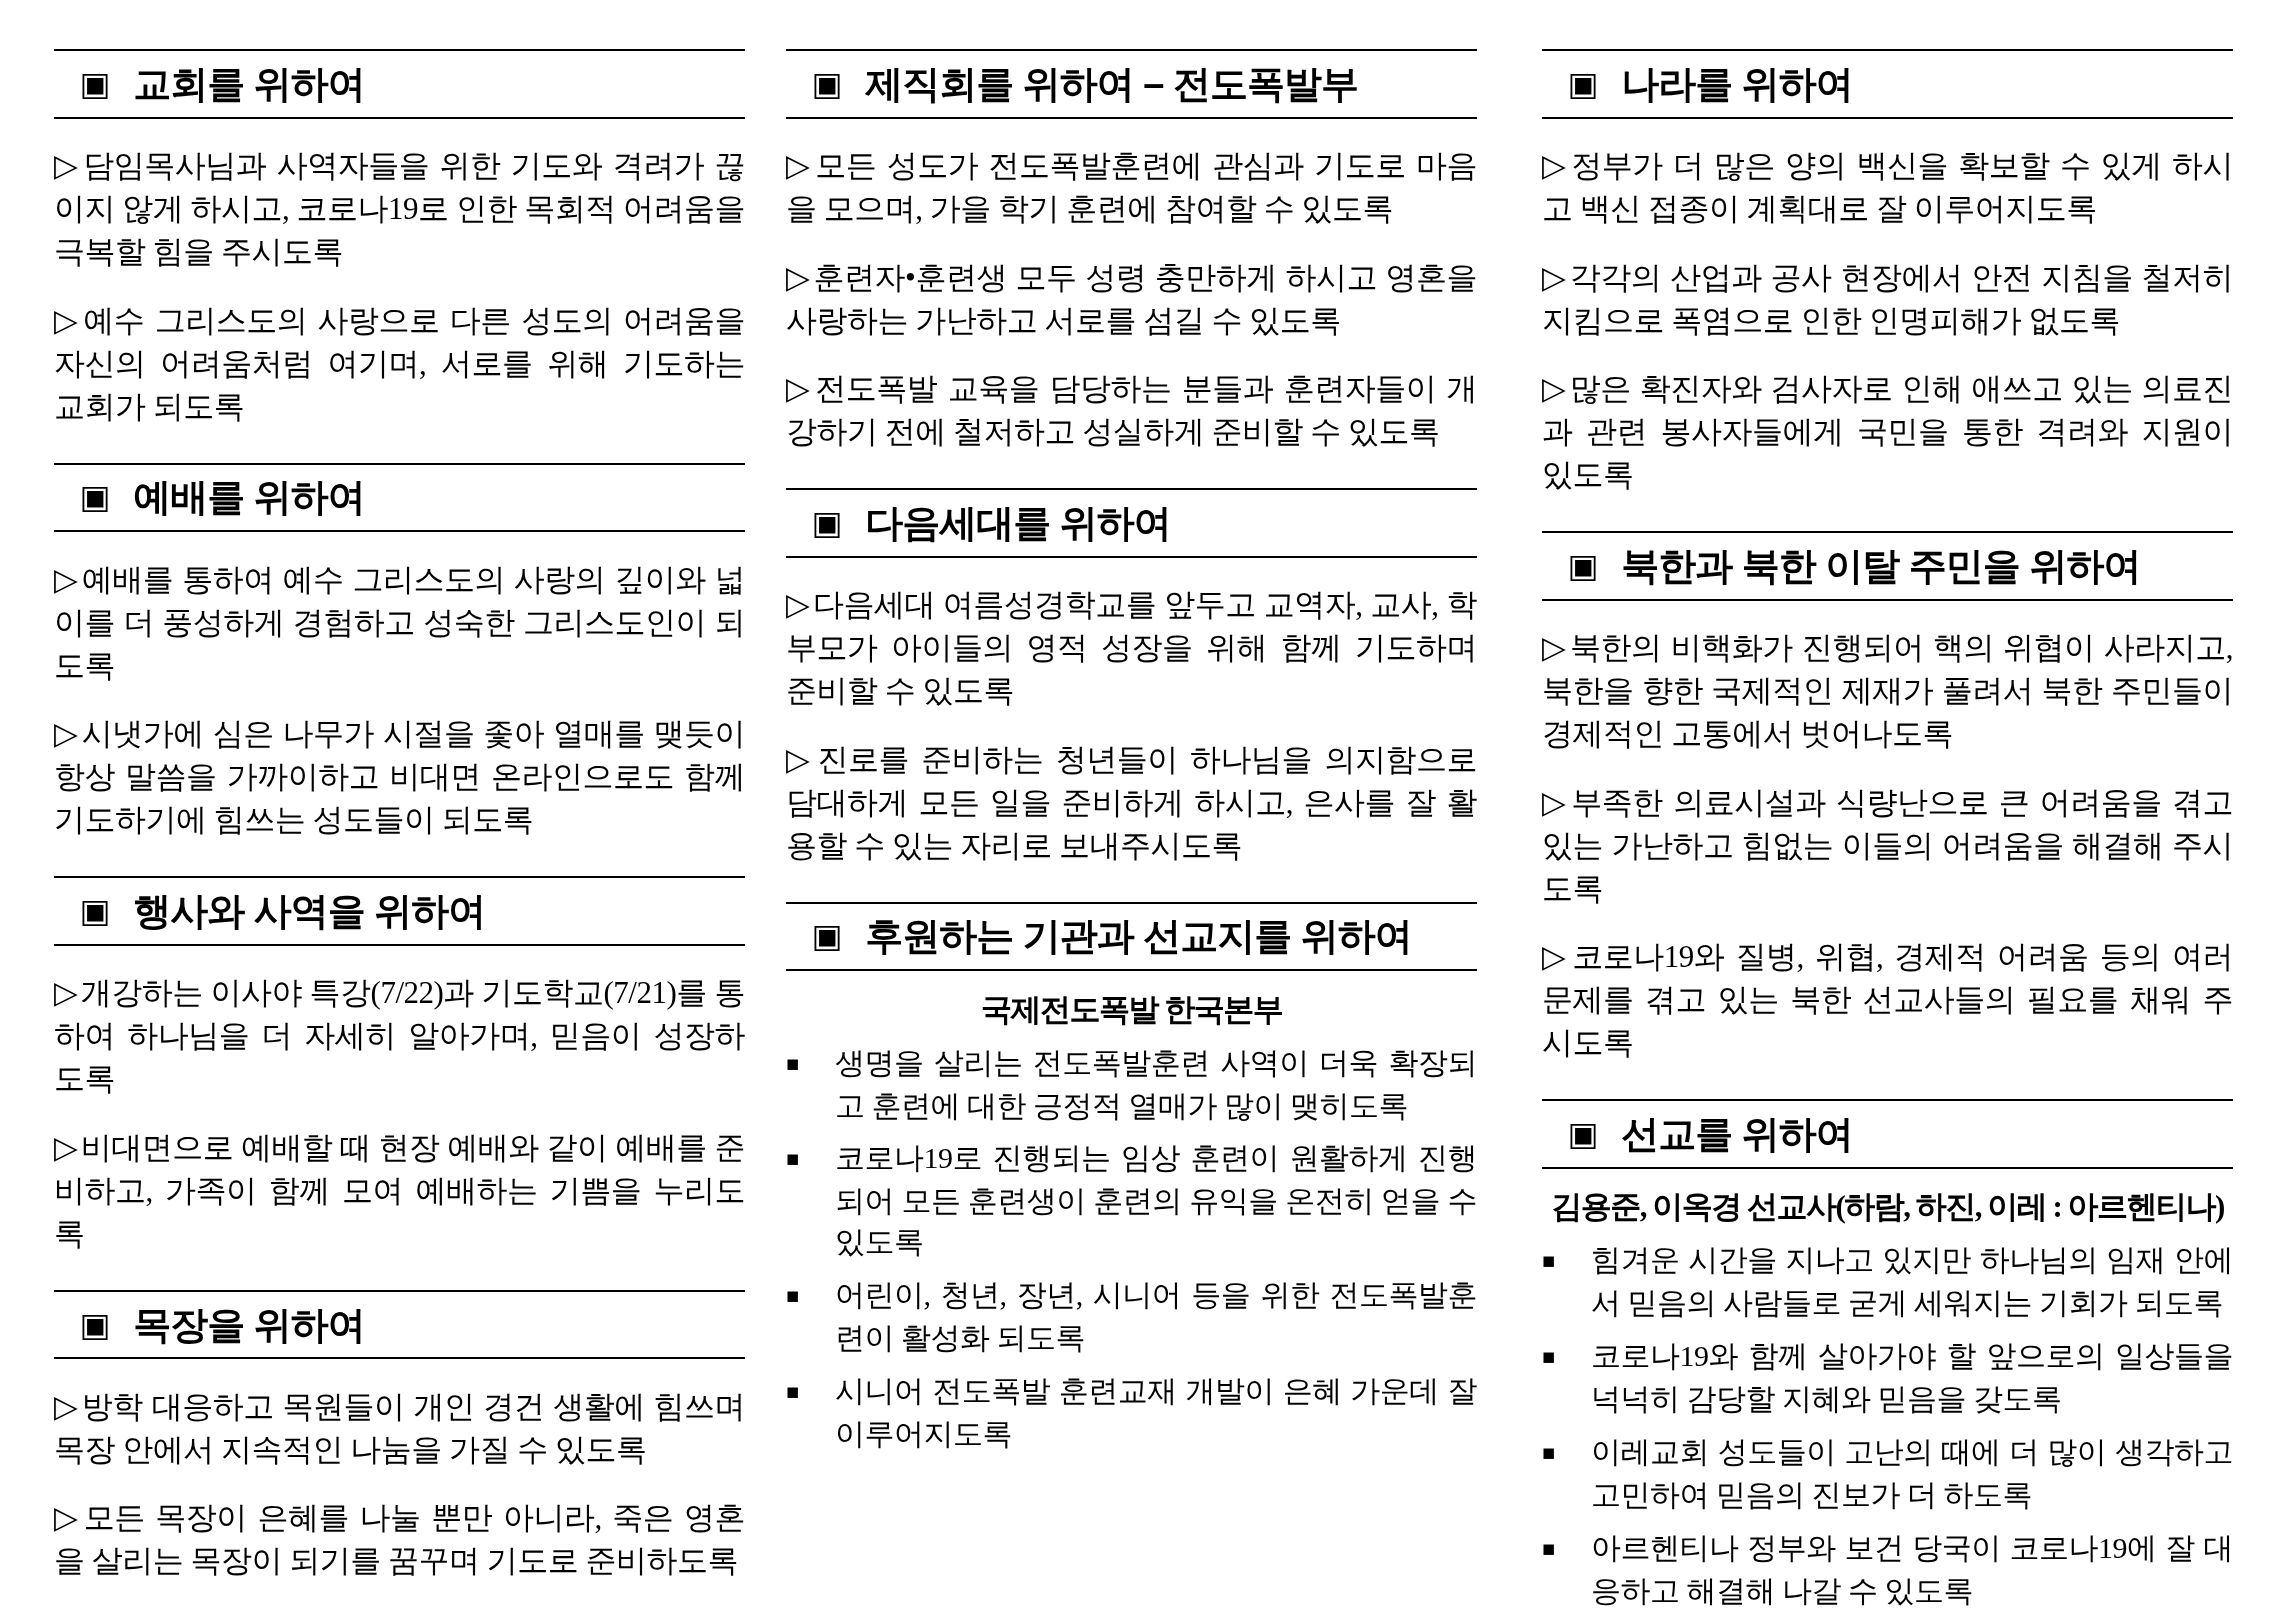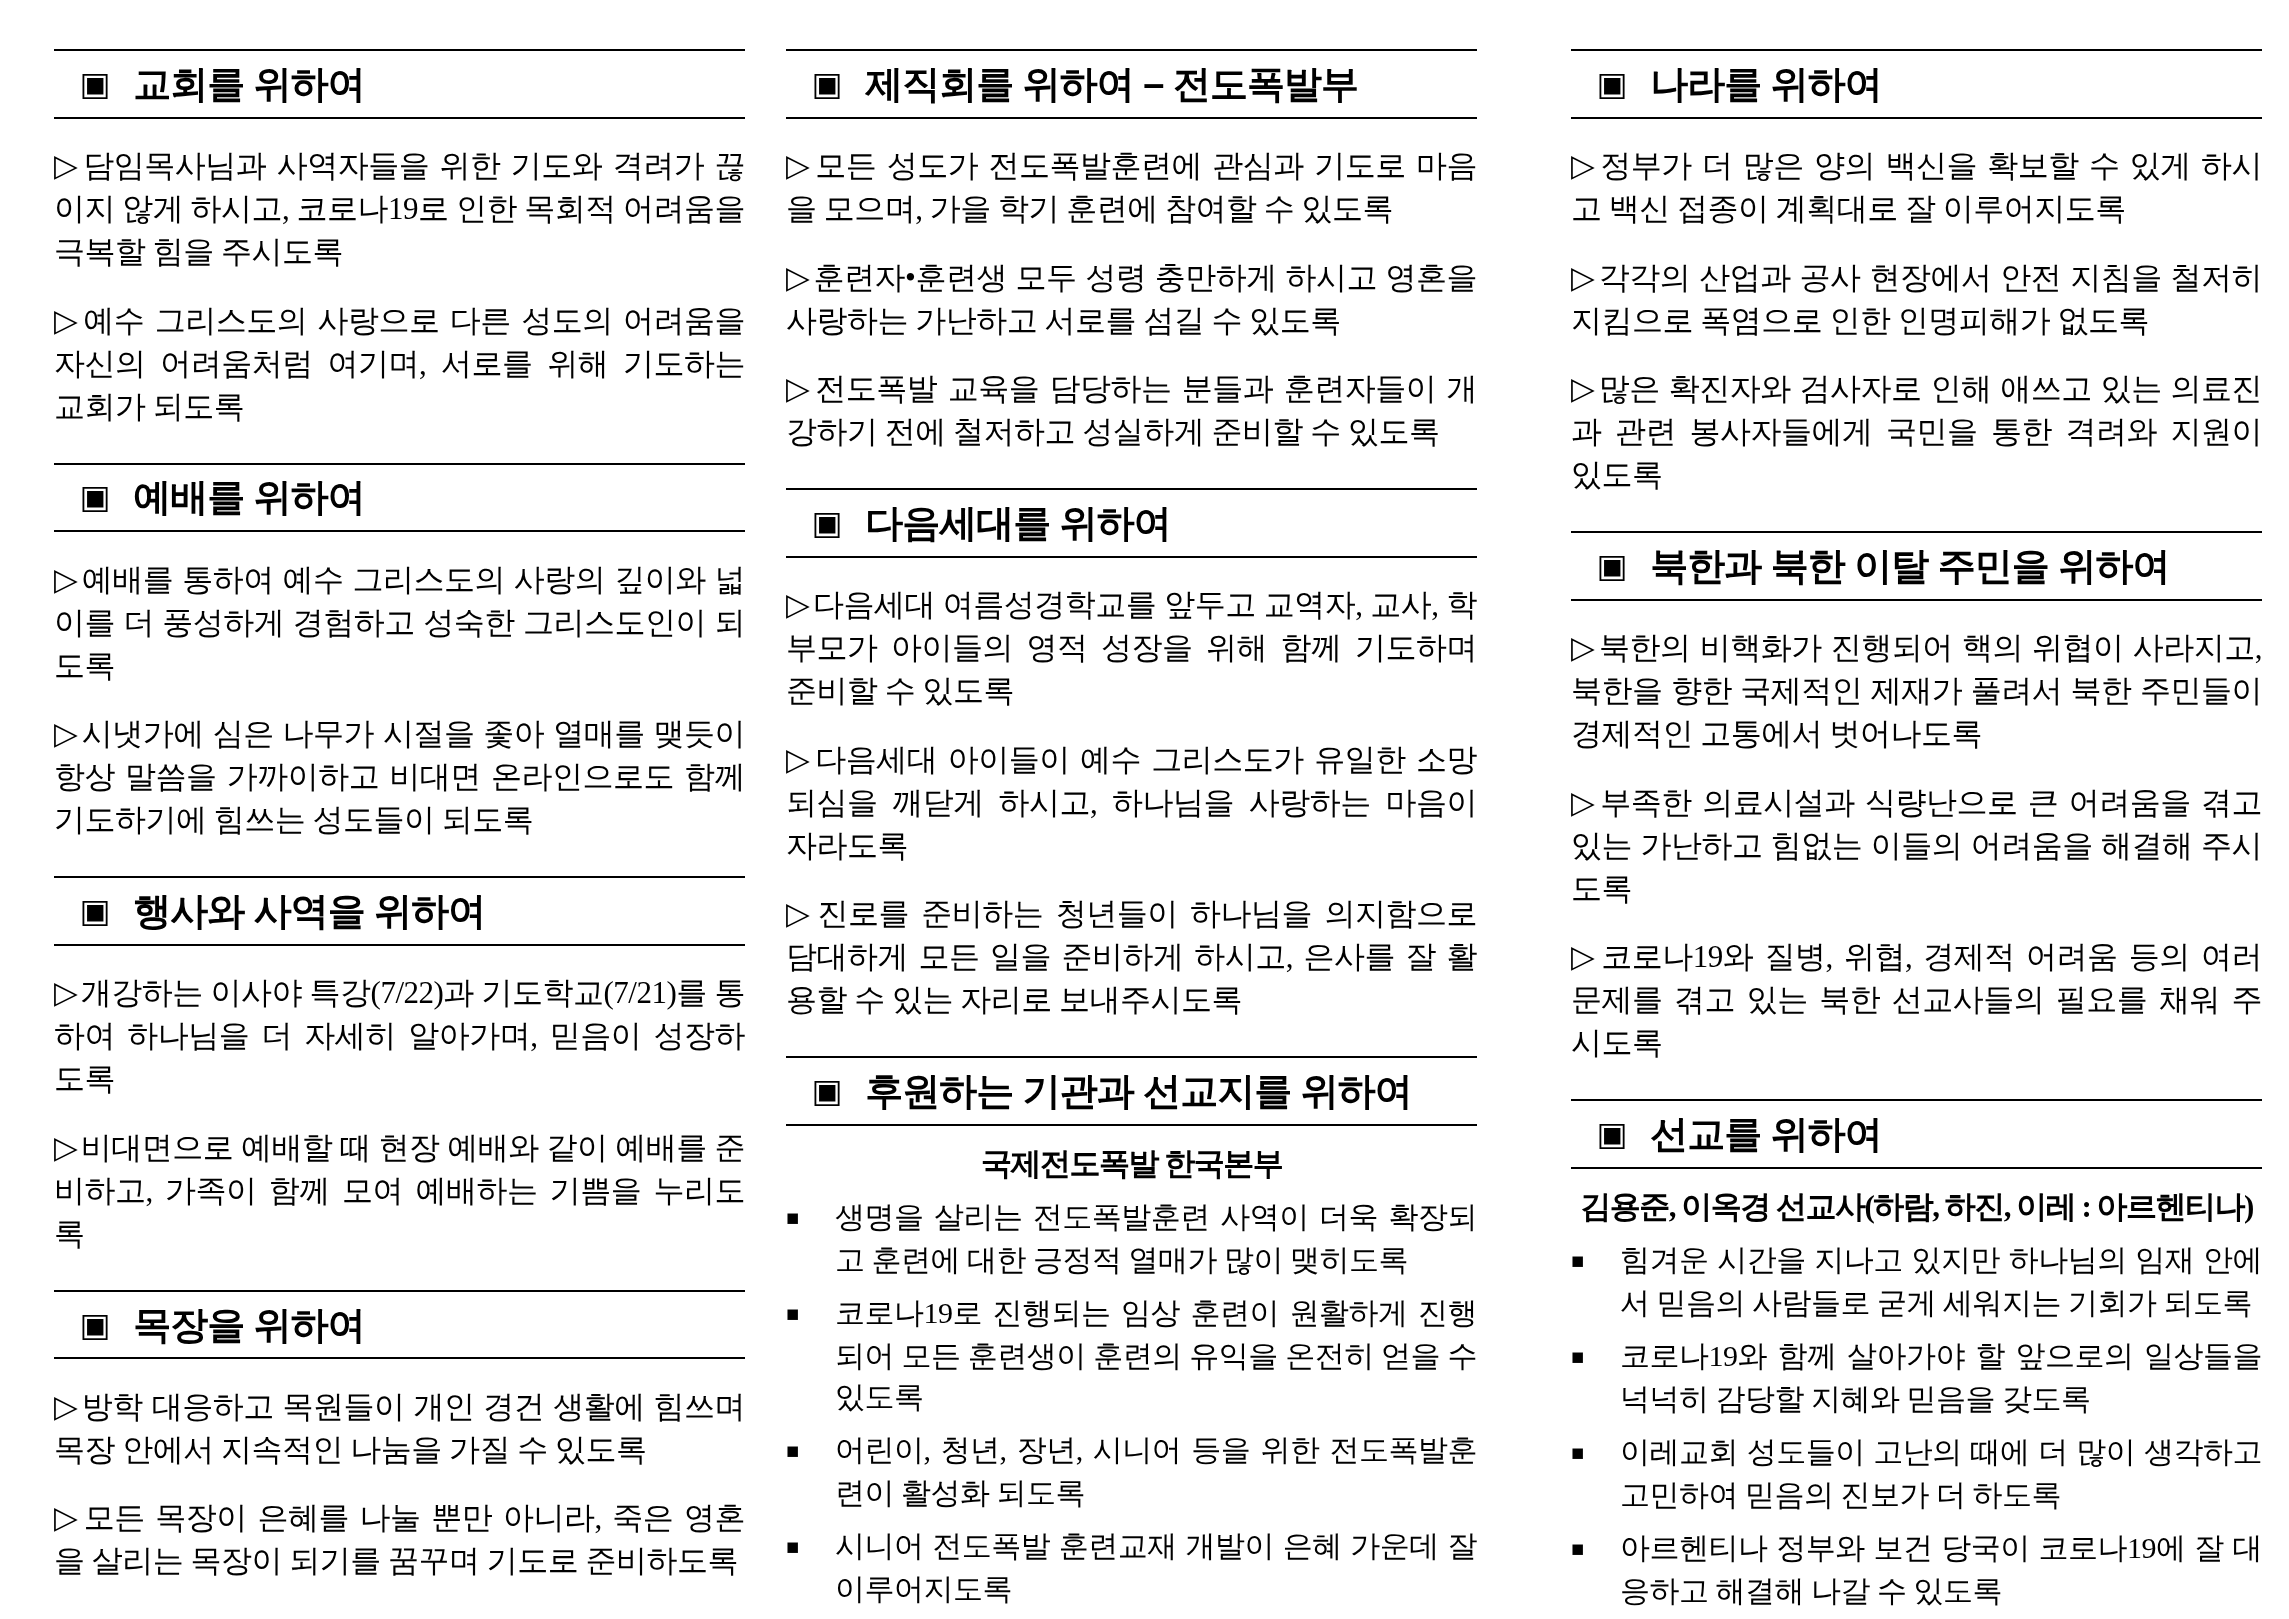--- a/index.html
+++ b/index.html
@@ -20,21 +20,21 @@
     height: 1138px;
     padding: 49px 0 0 54px;
     display: flex;
     align-items: flex-start;
   }
   .col {
     flex: none;
     width: 691px;
   }
   .col-b { margin-left: 41px; }
-  .col-c { margin-left: 94px; }
+  .col-c { margin-left: 65px; }
 
   .section { margin-top: 35px; }
   .section:first-child { margin-top: 0; }
 
   .sec-head {
     margin: 0;
     border-top: 2.9px solid #000;
     border-bottom: 2.9px solid #000;
     padding: 8.8px 0 8.8px 25.5px;
     font-family: "Liberation Sans", "DejaVu Sans", sans-serif;
@@ -128,21 +128,20 @@
     <div class="section">
       <h2 class="sec-head"><span class="sec-marker">▣</span><span>제직회를 위하여 – 전도폭발부</span></h2>
       <p class="para"><span class="tri-marker">▷</span><span>모든 성도가 전도폭발훈련에 관심과 기도로 마음을 모으며, 가을 학기 훈련에 참여할 수 있도록</span></p>
       <p class="para"><span class="tri-marker">▷</span><span>훈련자•훈련생 모두 성령 충만하게 하시고 영혼을 사랑하는 가난하고 서로를 섬길 수 있도록</span></p>
       <p class="para"><span class="tri-marker">▷</span><span>전도폭발 교육을 담당하는 분들과 훈련자들이 개강하기 전에 철저하고 성실하게 준비할 수 있도록</span></p>
     </div>
 
     <div class="section">
       <h2 class="sec-head"><span class="sec-marker">▣</span><span>다음세대를 위하여</span></h2>
       <p class="para"><span class="tri-marker">▷</span><span>다음세대 여름성경학교를 앞두고 교역자, 교사, 학부모가 아이들의 영적 성장을 위해 함께 기도하며 준비할 수 있도록</span></p>
-      <p class="para"><span class="tri-marker">▷</span><span>다음세대 아이들이 예수 그리스도가 유일한 소망되심을 깨닫게 하시고, 하나님을 사랑하는 마음이 자라도록</span></p>
       <p class="para"><span class="tri-marker">▷</span><span>진로를 준비하는 청년들이 하나님을 의지함으로 담대하게 모든 일을 준비하게 하시고, 은사를 잘 활용할 수 있는 자리로 보내주시도록</span></p>
     </div>
 
     <div class="section">
       <h2 class="sec-head"><span class="sec-marker">▣</span><span>후원하는 기관과 선교지를 위하여</span></h2>
       <p class="sub-head">국제전도폭발 한국본부</p>
       <p class="sq-item"><span class="sq-marker">■</span><span>생명을 살리는 전도폭발훈련 사역이 더욱 확장되고 훈련에 대한 긍정적 열매가 많이 맺히도록</span></p>
       <p class="sq-item"><span class="sq-marker">■</span><span>코로나19로 진행되는 임상 훈련이 원활하게 진행되어 모든 훈련생이 훈련의 유익을 온전히 얻을 수 있도록</span></p>
       <p class="sq-item"><span class="sq-marker">■</span><span>어린이, 청년, 장년, 시니어 등을 위한 전도폭발훈련이 활성화 되도록</span></p>
       <p class="sq-item"><span class="sq-marker">■</span><span>시니어 전도폭발 훈련교재 개발이 은혜 가운데 잘 이루어지도록</span></p>

